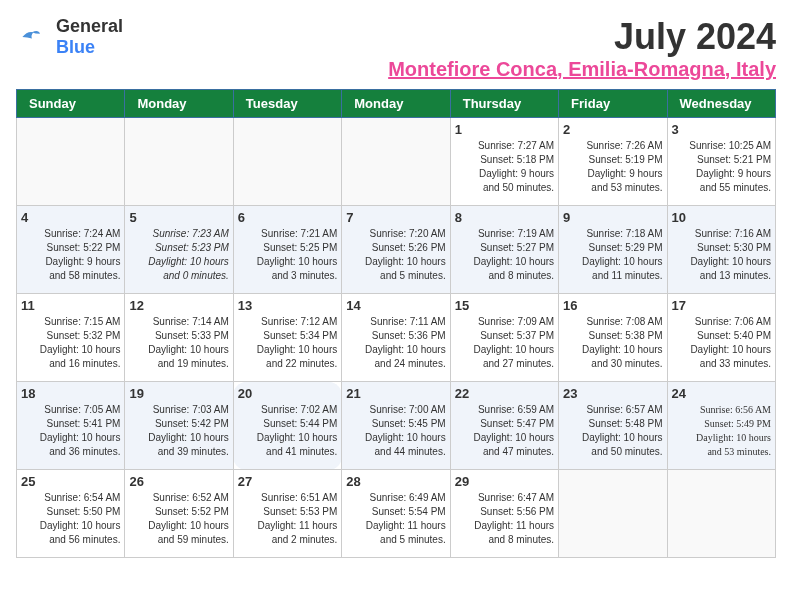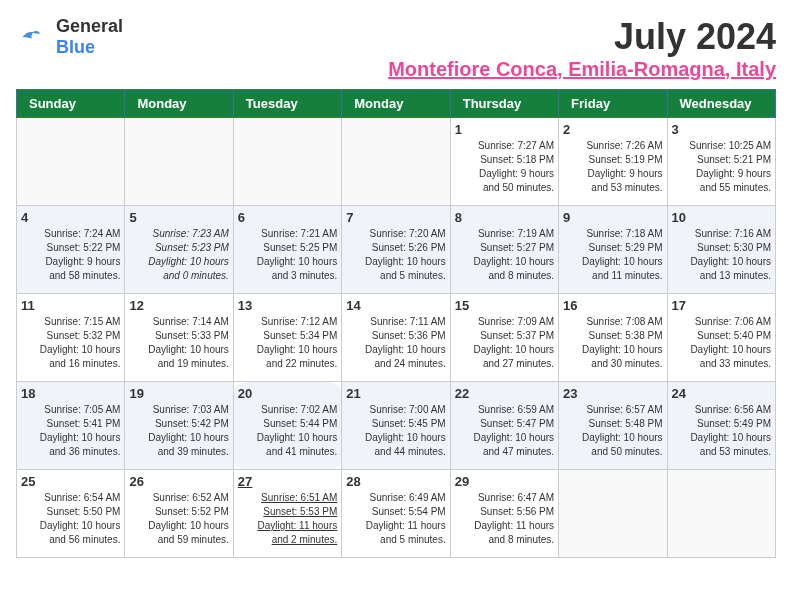--- a/index.html
+++ b/index.html
@@ -278,42 +278,42 @@
         </td>
         <td style="background: rgb(240, 244, 250);">
           <div class="date-num">23</div>
           <div class="cell-info" style="white-space: pre-line;">Sunrise: 6:57 AM
 Sunset: 5:48 PM
 Daylight: 10 hours
 and 50 minutes.</div>
         </td>
         <td style="background: rgb(240, 244, 250);">
           <div class="date-num">24</div>
-          <div class="cell-info" style="white-space: pre-line;">Sunrise: 6:56 AM
+          <div class="cell-info" style="white-space: pre-line; font-family: Liberation Serif, serif;">Sunrise: 6:56 AM
 Sunset: 5:49 PM
 Daylight: 10 hours
 and 53 minutes.</div>
         </td>
       </tr>
       <tr style="background: rgb(255, 255, 255);">
         <td style="background: rgb(255, 255, 255);">
           <div class="date-num">25</div>
           <div class="cell-info" style="white-space: pre-line;">Sunrise: 6:54 AM
 Sunset: 5:50 PM
 Daylight: 10 hours
 and 56 minutes.</div>
         </td>
         <td style="background: rgb(255, 255, 255);">
           <div class="date-num">26</div>
           <div class="cell-info" style="white-space: pre-line;">Sunrise: 6:52 AM
 Sunset: 5:52 PM
 Daylight: 10 hours
 and 59 minutes.</div>
         </td>
-        <td style="background: rgb(255, 255, 255); text-decoration: underline;">
+        <td style="background: rgb(255, 255, 255);">
           <div class="date-num">27</div>
           <div class="cell-info" style="white-space: pre-line;">Sunrise: 6:51 AM
 Sunset: 5:53 PM
 Daylight: 11 hours
 and 2 minutes.</div>
         </td>
         <td style="background: rgb(255, 255, 255);">
           <div class="date-num">28</div>
           <div class="cell-info" style="white-space: pre-line;">Sunrise: 6:49 AM
 Sunset: 5:54 PM

